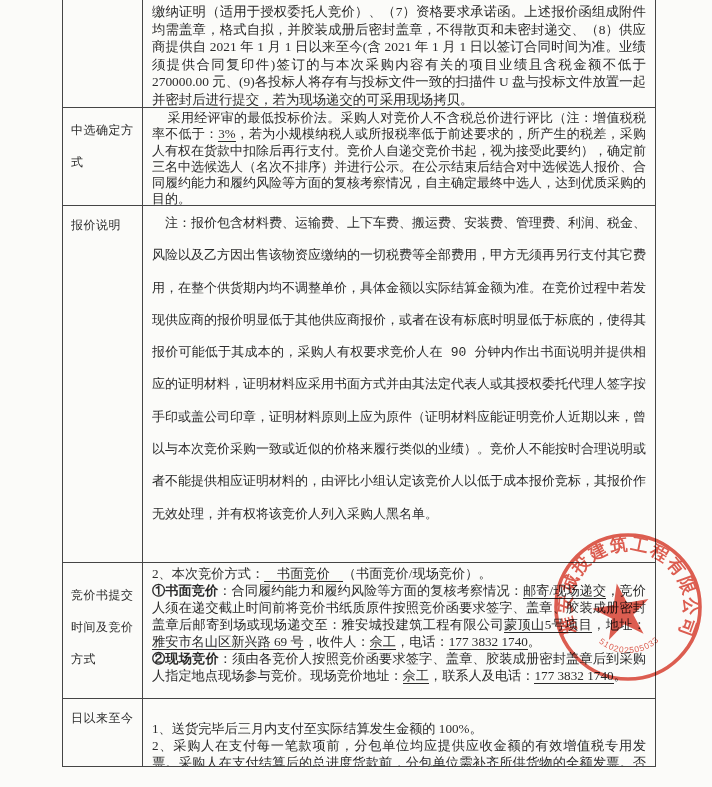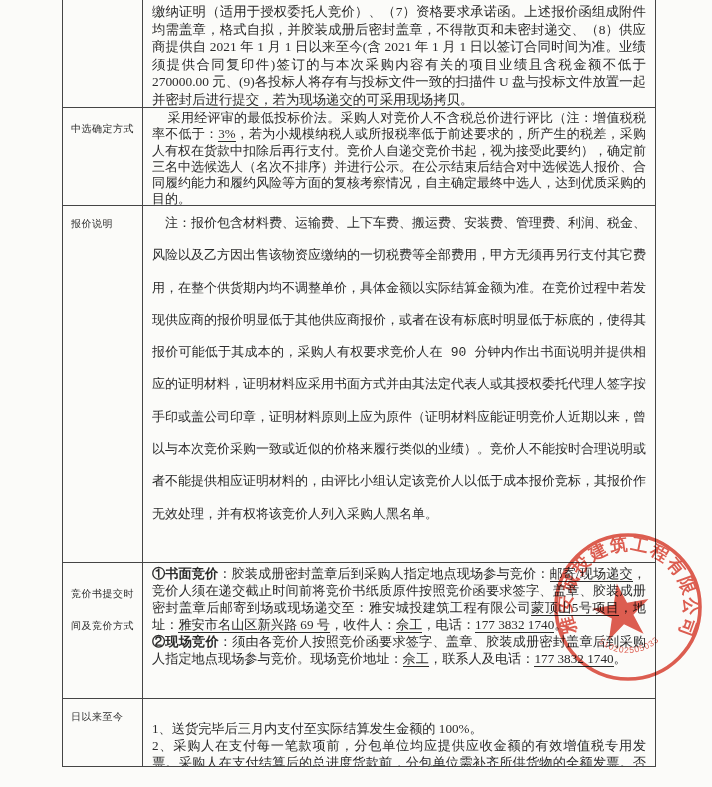--- a/index.html
+++ b/index.html
@@ -17,21 +17,21 @@
     border-right:1.4px solid #454545;
     border-bottom:1.4px solid #454545;
     box-sizing:border-box;
   }
   .row{display:flex;border-top:1.4px solid #454545;box-sizing:border-box;overflow:hidden;}
   .row.first{border-top:none;}
   .label{
     flex:0 0 80px;width:80px;box-sizing:border-box;
     border-right:1.4px solid #454545;
     padding:6px 2px 0 8px;
-    font-size:10px;line-height:32px;letter-spacing:.5px;font-family:Liberation Mono, monospace;
+    font-size:12px;line-height:32px;letter-spacing:.5px;
   }
   .content{
     flex:1;box-sizing:border-box;
     padding:2px 9px 0 9px;
     text-align:justify;overflow:hidden;
   }
   .r1{height:107px}.r1 .content{font-size:13.4px;line-height:17.5px;padding-top:3px;}
   .r2{height:98px}.r2 .content{font-size:13px;line-height:16.3px;text-indent:1.2em;padding-top:2px;}
   .r3{height:357px}.r3 .content{font-size:13px;line-height:32.3px;text-indent:1em;padding-top:2px;font-family:Liberation Mono, monospace;}
   .r4{height:136px}.r4 .content{font-size:13.2px;line-height:17px;padding-top:2px;}
@@ -68,21 +68,22 @@
     </div>
 
     <div class="row r3">
       <div class="cell label">报价说明</div>
       <div class="cell content">注：报价包含材料费、运输费、上下车费、搬运费、安装费、管理费、利润、税金、风险以及乙方因出售该物资应缴纳的一切税费等全部费用，甲方无须再另行支付其它费用，在整个供货期内均不调整单价，具体金额以实际结算金额为准。在竞价过程中若发现供应商的报价明显低于其他供应商报价，或者在设有标底时明显低于标底的，使得其报价可能低于其成本的，采购人有权要求竞价人在 90 分钟内作出书面说明并提供相应的证明材料，证明材料应采用书面方式并由其法定代表人或其授权委托代理人签字按手印或盖公司印章，证明材料原则上应为原件（证明材料应能证明竞价人近期以来，曾以与本次竞价采购一致或近似的价格来履行类似的业绩）。竞价人不能按时合理说明或者不能提供相应证明材料的，由评比小组认定该竞价人以低于成本报价竞标，其报价作无效处理，并有权将该竞价人列入采购人黑名单。</div>
     </div>
 
     <div class="row r4">
       <div class="cell label">竞价书提交时间及竞价方式</div>
       <div class="cell content">
-        <div class="para"><span class="b">①书面竞价</span><span>：胶装成册密封盖章后到采购人指定地点现场参与竞价：</span><span class="u">邮寄/现场递交</span><span>，竞价人须在递交截止时间前将竞价书纸质原件按照竞价函要求签字、盖章、胶装成册密封盖章后邮寄到场或现场递交至：雅安城投建筑工程有限公司</span><span class="u">蒙顶山5号项目</span><span>，地址：</span><span class="u">雅安市名山区新兴路 69 号</span><span>，收件人：</span><span class="u">佘工</span><span>，电话：</span><span class="u">177 3832 1740</span><span>。</span></div>
+        <div class="ln"><span>2、本次竞价方式：</span><span class="u pad">书面竞价</span><span>（书面竞价/现场竞价）。</span></div>
+        <div class="para"><span class="b">①书面竞价</span><span>：合同履约能力和履约风险等方面的复核考察情况：</span><span class="u">邮寄/现场递交</span><span>，竞价人须在递交截止时间前将竞价书纸质原件按照竞价函要求签字、盖章、胶装成册密封盖章后邮寄到场或现场递交至：雅安城投建筑工程有限公司</span><span class="u">蒙顶山5号项目</span><span>，地址：</span><span class="u">雅安市名山区新兴路 69 号</span><span>，收件人：</span><span class="u">佘工</span><span>，电话：</span><span class="u">177 3832 1740</span><span>。</span></div>
         <div class="para"><span class="b">②现场竞价</span><span>：须由各竞价人按照竞价函要求签字、盖章、胶装成册密封盖章后到采购人指定地点现场参与竞价。现场竞价地址：</span><span class="u">佘工</span><span>，联系人及电话：</span><span class="u">177 3832 1740</span><span>。</span></div>
       </div>
     </div>
 
     <div class="row r5">
       <div class="cell label">日以来至今</div>
       <div class="cell content">
         <div class="ln">1、送货完毕后三月内支付至实际结算发生金额的 100%。</div>
         <div class="para">2、采购人在支付每一笔款项前，分包单位均应提供应收金额的有效增值税专用发票。采购人在支付结算后的总进度货款前，分包单位需补齐所供货物的全额发票。否则，采购人有权拒绝支付货款，并不承担任何逾期支付责任。</div>
       </div>

